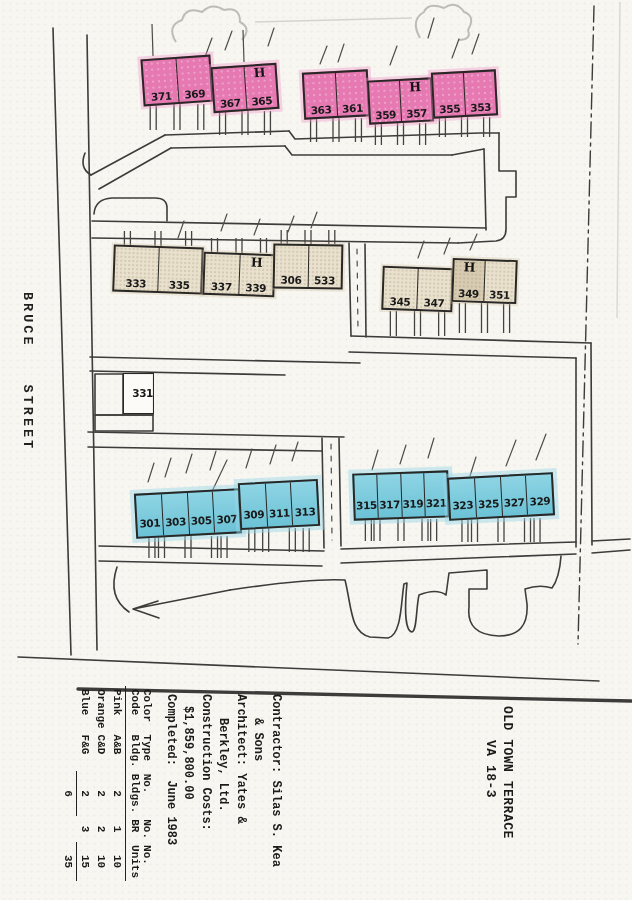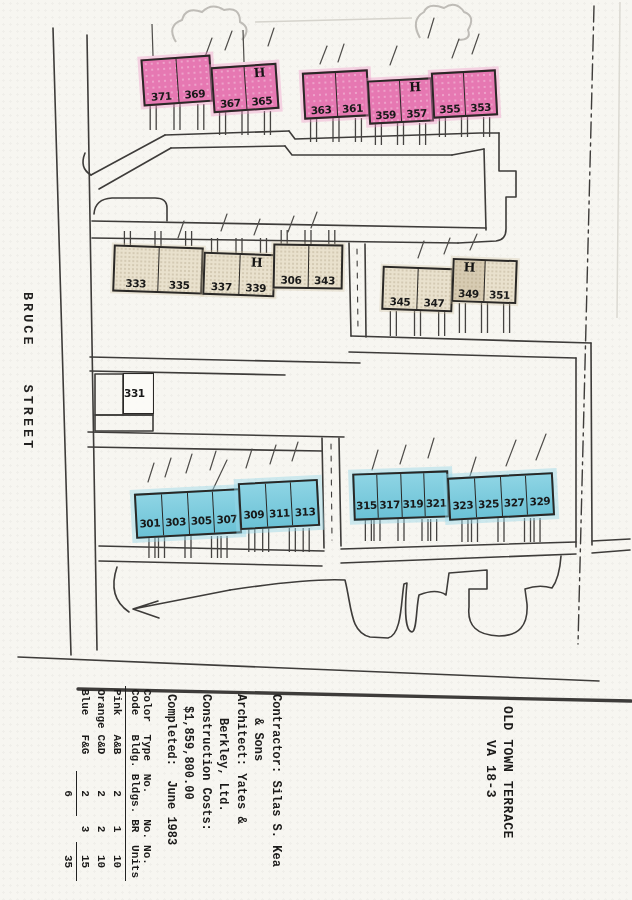--- a/index.html
+++ b/index.html
@@ -22,21 +22,21 @@
         background-size:6px 6px;
         box-shadow:0 0 0 3px rgba(240,150,200,.38);}
   .tan{background:#e9e1cd;
        background-image:radial-gradient(rgba(118,100,64,.18) 1px,transparent 1.4px);
        background-size:4px 4px;
        box-shadow:0 0 0 2px rgba(205,190,155,.30);}
   .blue{background:#72cade;
         background-image:linear-gradient(180deg,rgba(255,255,255,.20),rgba(0,60,80,.06));
         box-shadow:0 0 0 4px rgba(150,216,232,.45);}
   .white{background:rgba(252,251,247,.92);border-width:1.7px;box-shadow:none;}
-  .white .unit{align-items:center;justify-content:flex-start;}
+  .white .unit{align-items:center;justify-content:flex-end;}
   .blue .unum{padding-bottom:7px;}
   .unit.dark{background:rgba(168,148,106,.28);}
   
   .street{position:absolute;left:20px;top:292px;writing-mode:vertical-rl;
           font-weight:700;font-size:13.5px;letter-spacing:3px;word-spacing:26px;color:#222120;}
   
   .titleblock{position:absolute;left:632px;top:680px;width:220px;height:632px;
               transform-origin:0 0;transform:rotate(90deg);color:#1c1b1a;font-weight:700;}
   .tb-title{position:absolute;left:26px;top:116px;font-size:13px;line-height:17px;letter-spacing:.5px;}
   .tb-title .l2{margin-left:34px;}
@@ -330,21 +330,21 @@
         <div class="unit">
           <span class="hmark">H</span>
           <span class="unum">339</span>
         </div>
       </div>
       <div class="bldg tan" style="left: 273px; top: 244px; width: 70px; height: 45px; transform: rotate(1deg);">
         <div class="unit">
           <span class="unum">306</span>
         </div>
         <div class="unit">
-          <span class="unum">343</span>
+          <span class="unum">533</span>
         </div>
       </div>
       <div class="bldg tan" style="left: 382px; top: 267px; width: 71px; height: 44px; transform: rotate(2deg);">
         <div class="unit">
           <span class="unum">345</span>
         </div>
         <div class="unit">
           <span class="unum">347</span>
         </div>
       </div>

